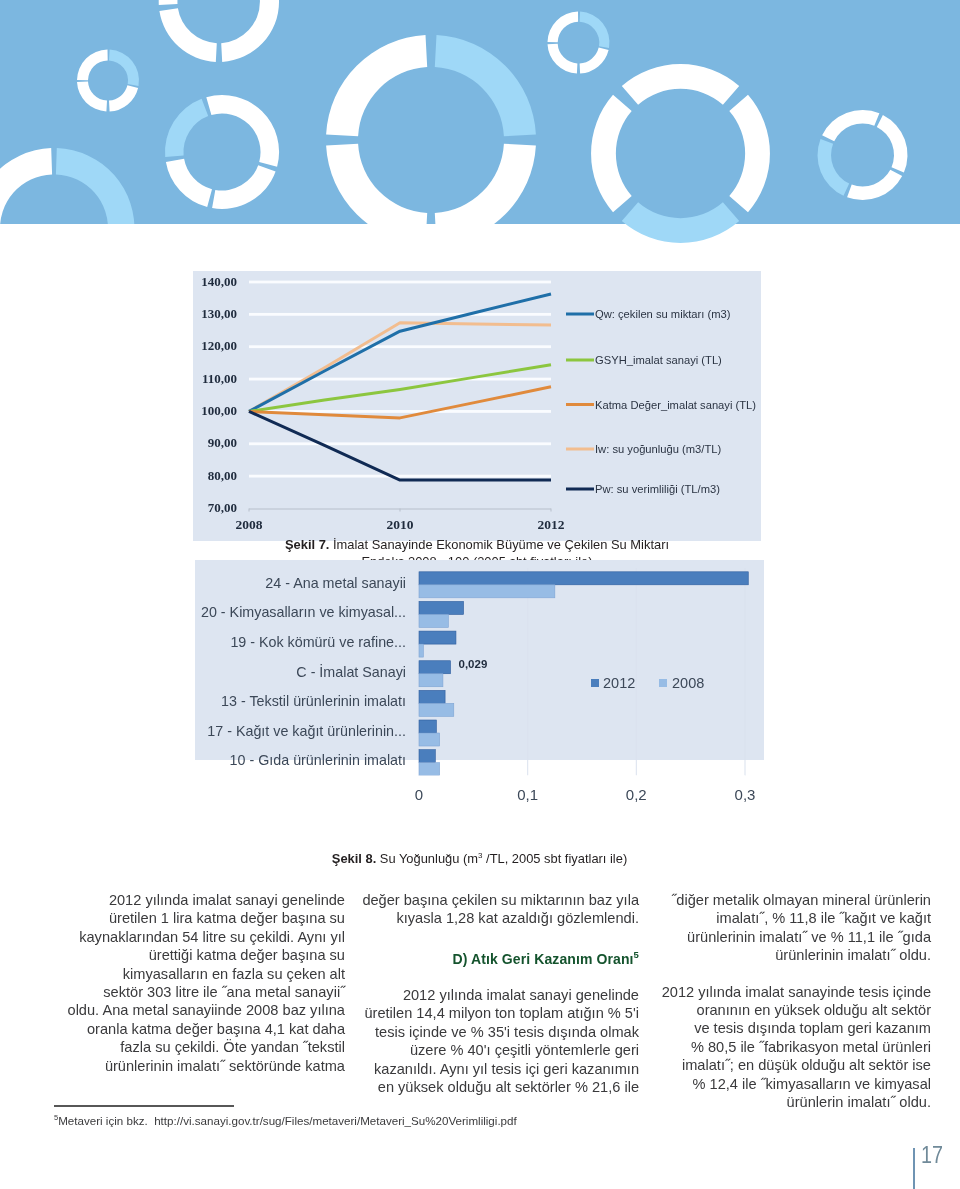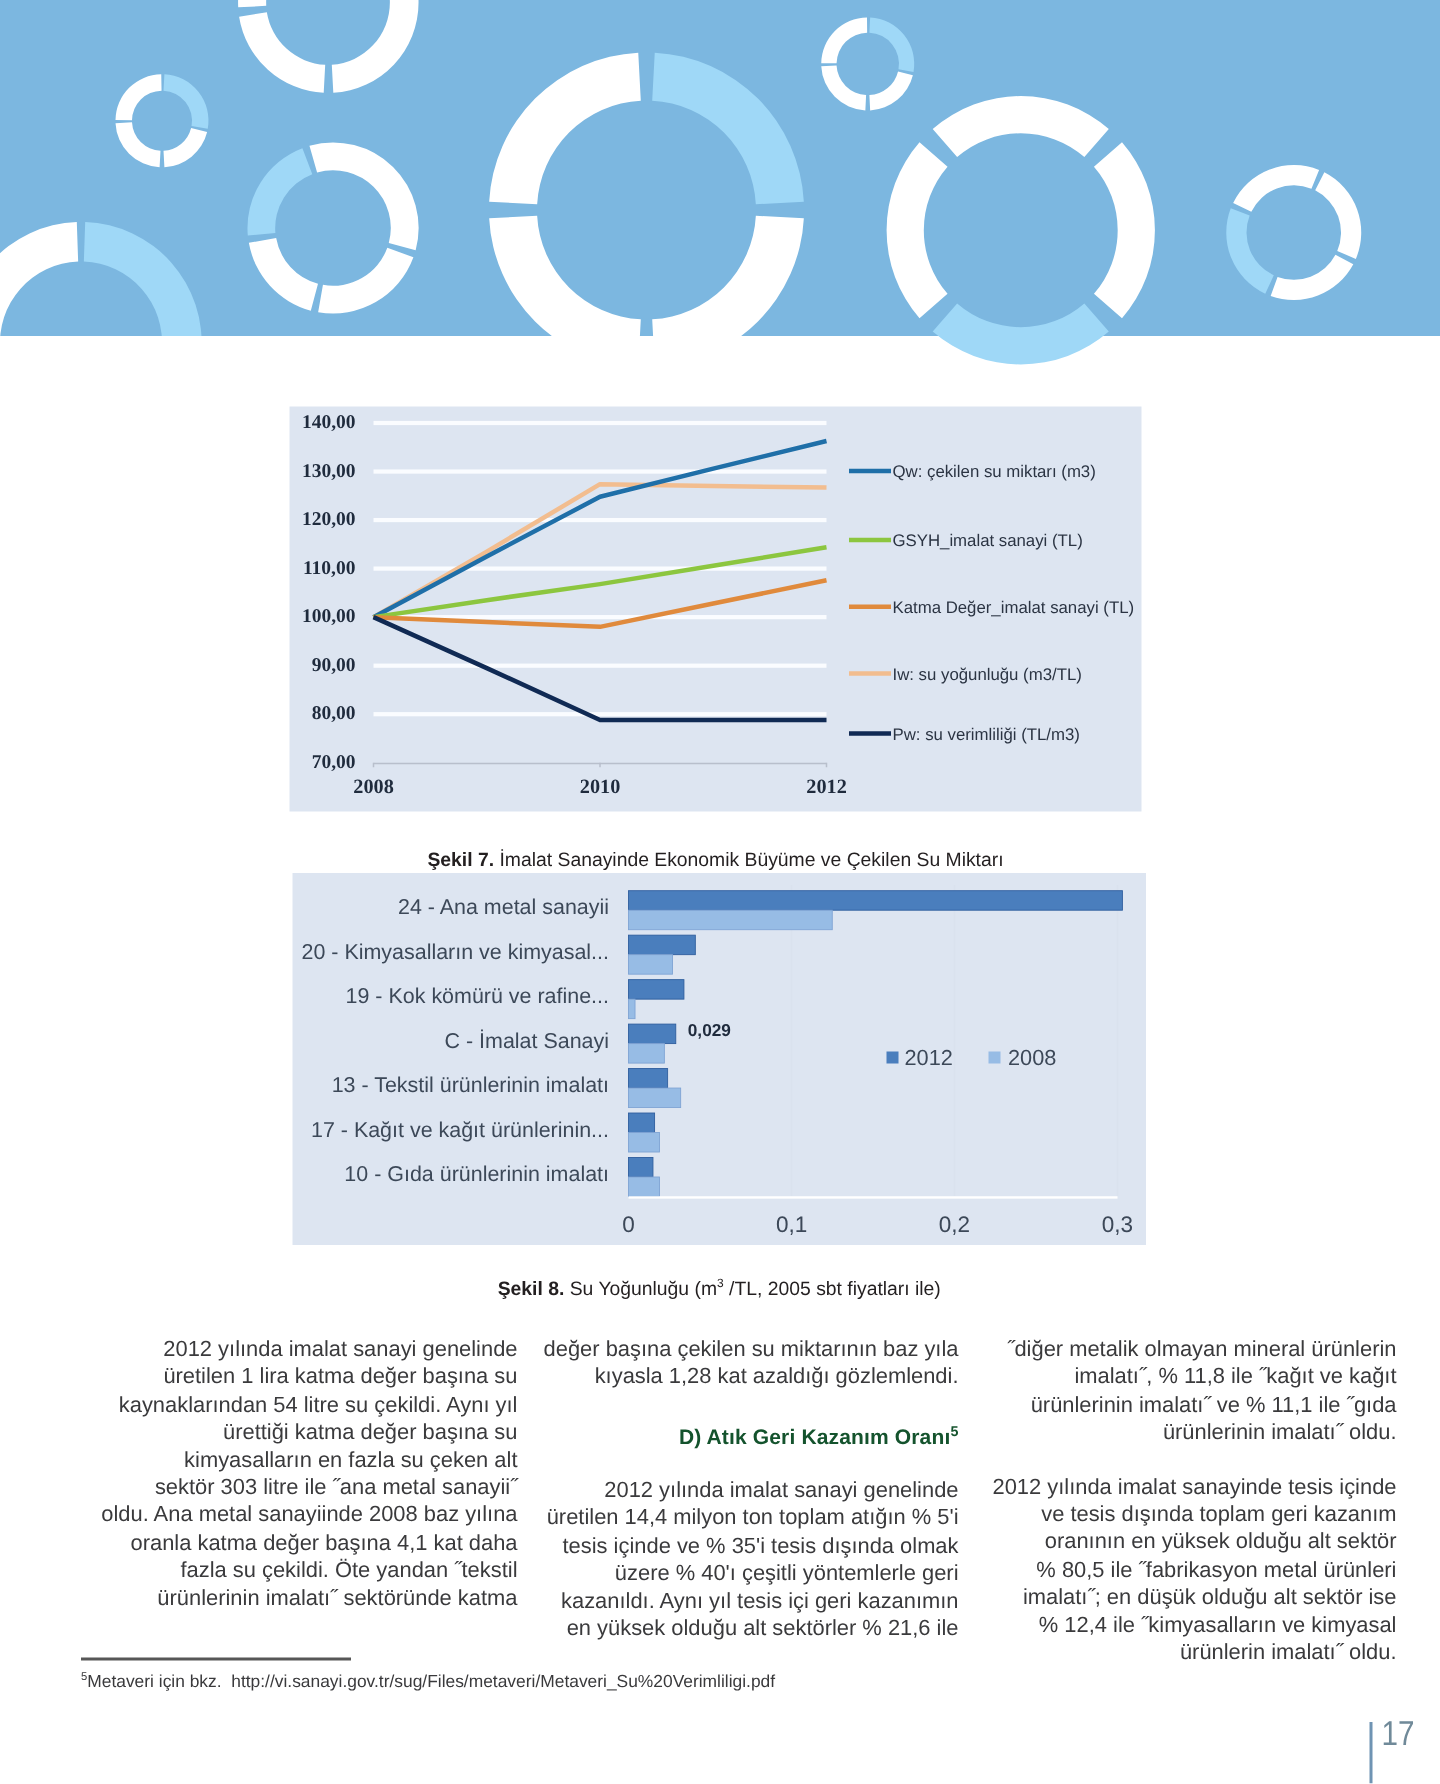--- a/index.html
+++ b/index.html
@@ -8,24 +8,24 @@
   .bannerover{position:absolute;left:0;top:0;width:960px;height:260px;overflow:hidden;pointer-events:none;}
   .banner svg.rings{position:absolute;left:0;top:0;}
   .logo{position:absolute;left:768px;top:35px;width:170px;height:40px;}
   .logo .issue{position:absolute;left:0;top:0;color:#fff;font-size:23px;line-height:23px;font-family:"Liberation Sans",sans-serif;font-weight:400;white-space:nowrap;transform:scaleX(0.70);transform-origin:left top;letter-spacing:0px;}
   .logo .divider{position:absolute;left:91px;top:-9px;width:1.8px;height:38px;background:#fff;}
   .logo .brand{position:absolute;left:96px;top:3px;color:#fff;font-size:13.5px;font-weight:bold;letter-spacing:0.1px;display:inline-flex;align-items:baseline;transform:scaleX(1.0);transform-origin:left top;}
   .logo .bkey{display:inline-block;color:#e3b03b;position:relative;transform:scaleY(1.32);transform-origin:center 62%;}
 
   .chart{position:absolute;background:#dde5f1;}
   #chart7{left:193px;top:271px;width:568px;height:270px;}
-  #chart8{left:195px;top:582px;width:569px;height:248px;}
+  #chart8{left:195px;top:560px;width:569px;height:200px;}
 
   .cap{position:absolute;text-align:center;font-size:12.9px;color:#231f20;line-height:17px;}
-  #cap7{left:193px;top:564px;width:568px;}
+  #cap7{left:193px;top:536px;width:568px;}
   #cap8{left:195px;top:847px;width:569px;}
   .cap b{font-weight:bold;}
   .cap sup{font-size:8px;vertical-align:super;}
 
   .cols{position:absolute;left:55px;top:891px;width:860px;}
   .col{position:absolute;top:0;width:290px;font-size:14.6px;line-height:18.4px;color:#3a3a3c;text-align:right;font-family:"Liberation Sans",sans-serif;}
   #colA{left:0;} #colB{left:294px;} #colC{left:586px;}
   .col p{margin:0 0 18px 0;}
   .col .ln{display:block;white-space:nowrap;}
   .col h3{margin:0 0 18px 0;font-size:14px;font-weight:bold;color:#14532d;letter-spacing:0.1px;}
@@ -200,22 +200,22 @@
   </div>
   <div class="col" id="colC">
     <p>
         <span class="ln">˝diğer metalik olmayan mineral ürünlerin</span>
         <span class="ln">imalatı˝, % 11,8 ile ˝kağıt ve kağıt</span>
         <span class="ln">ürünlerinin imalatı˝ ve % 11,1 ile ˝gıda</span>
         <span class="ln">ürünlerinin imalatı˝ oldu.</span>
       </p>
     <p>
         <span class="ln">2012 yılında imalat sanayinde tesis içinde</span>
+        <span class="ln">oranının en yüksek olduğu alt sektör</span>
         <span class="ln">ve tesis dışında toplam geri kazanım</span>
-        <span class="ln">oranının en yüksek olduğu alt sektör</span>
         <span class="ln">% 80,5 ile ˝fabrikasyon metal ürünleri</span>
         <span class="ln">imalatı˝; en düşük olduğu alt sektör ise</span>
         <span class="ln">% 12,4 ile ˝kimyasalların ve kimyasal</span>
         <span class="ln">ürünlerin imalatı˝ oldu.</span>
       </p>
   </div>
 </div>
 
 <div class="fnrule"></div>
 <div class="fn"><sup>5</sup><span>Metaveri için bkz.  http://vi.sanayi.gov.tr/sug/Files/metaveri/Metaveri_Su%20Verimliligi.pdf</span></div>

